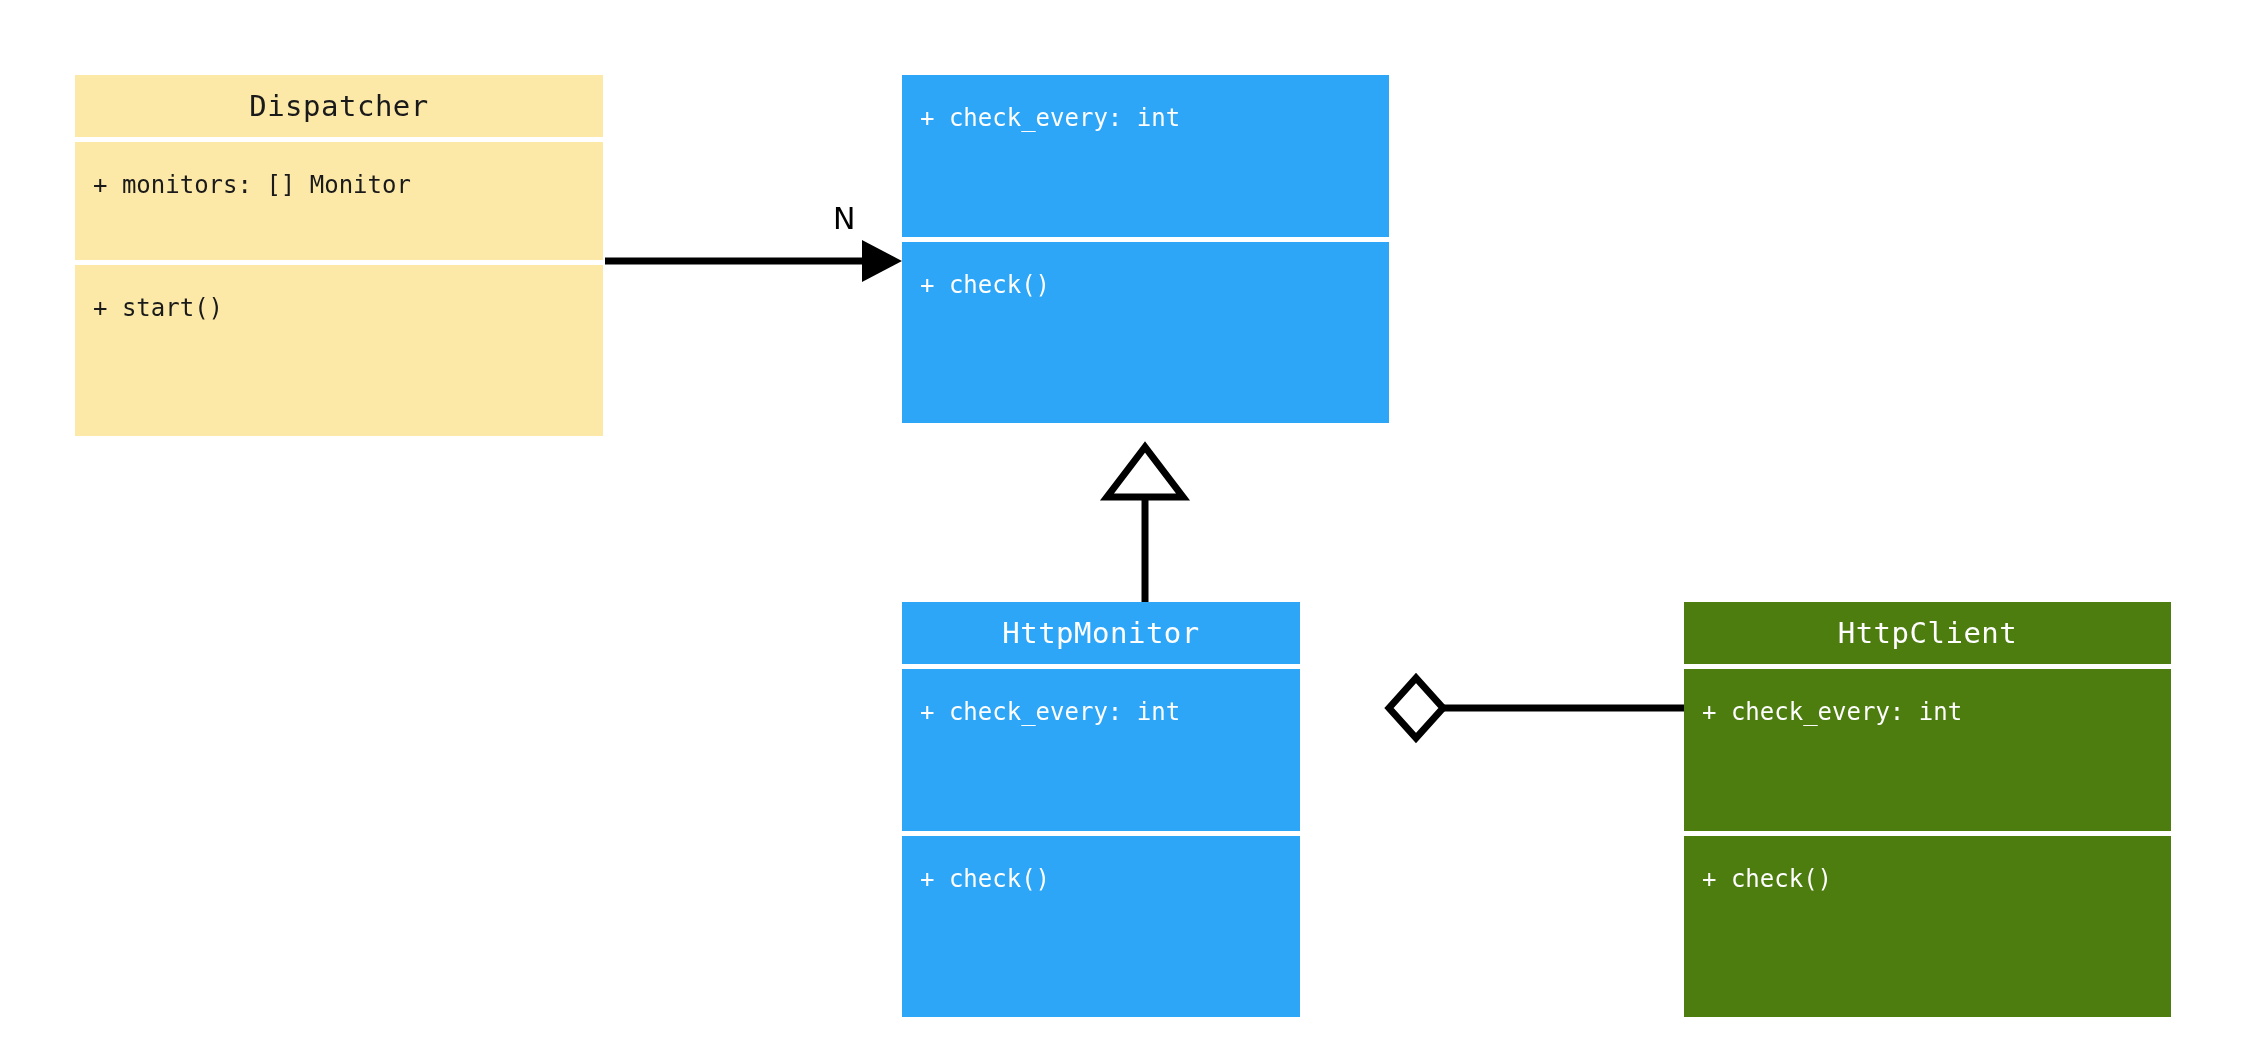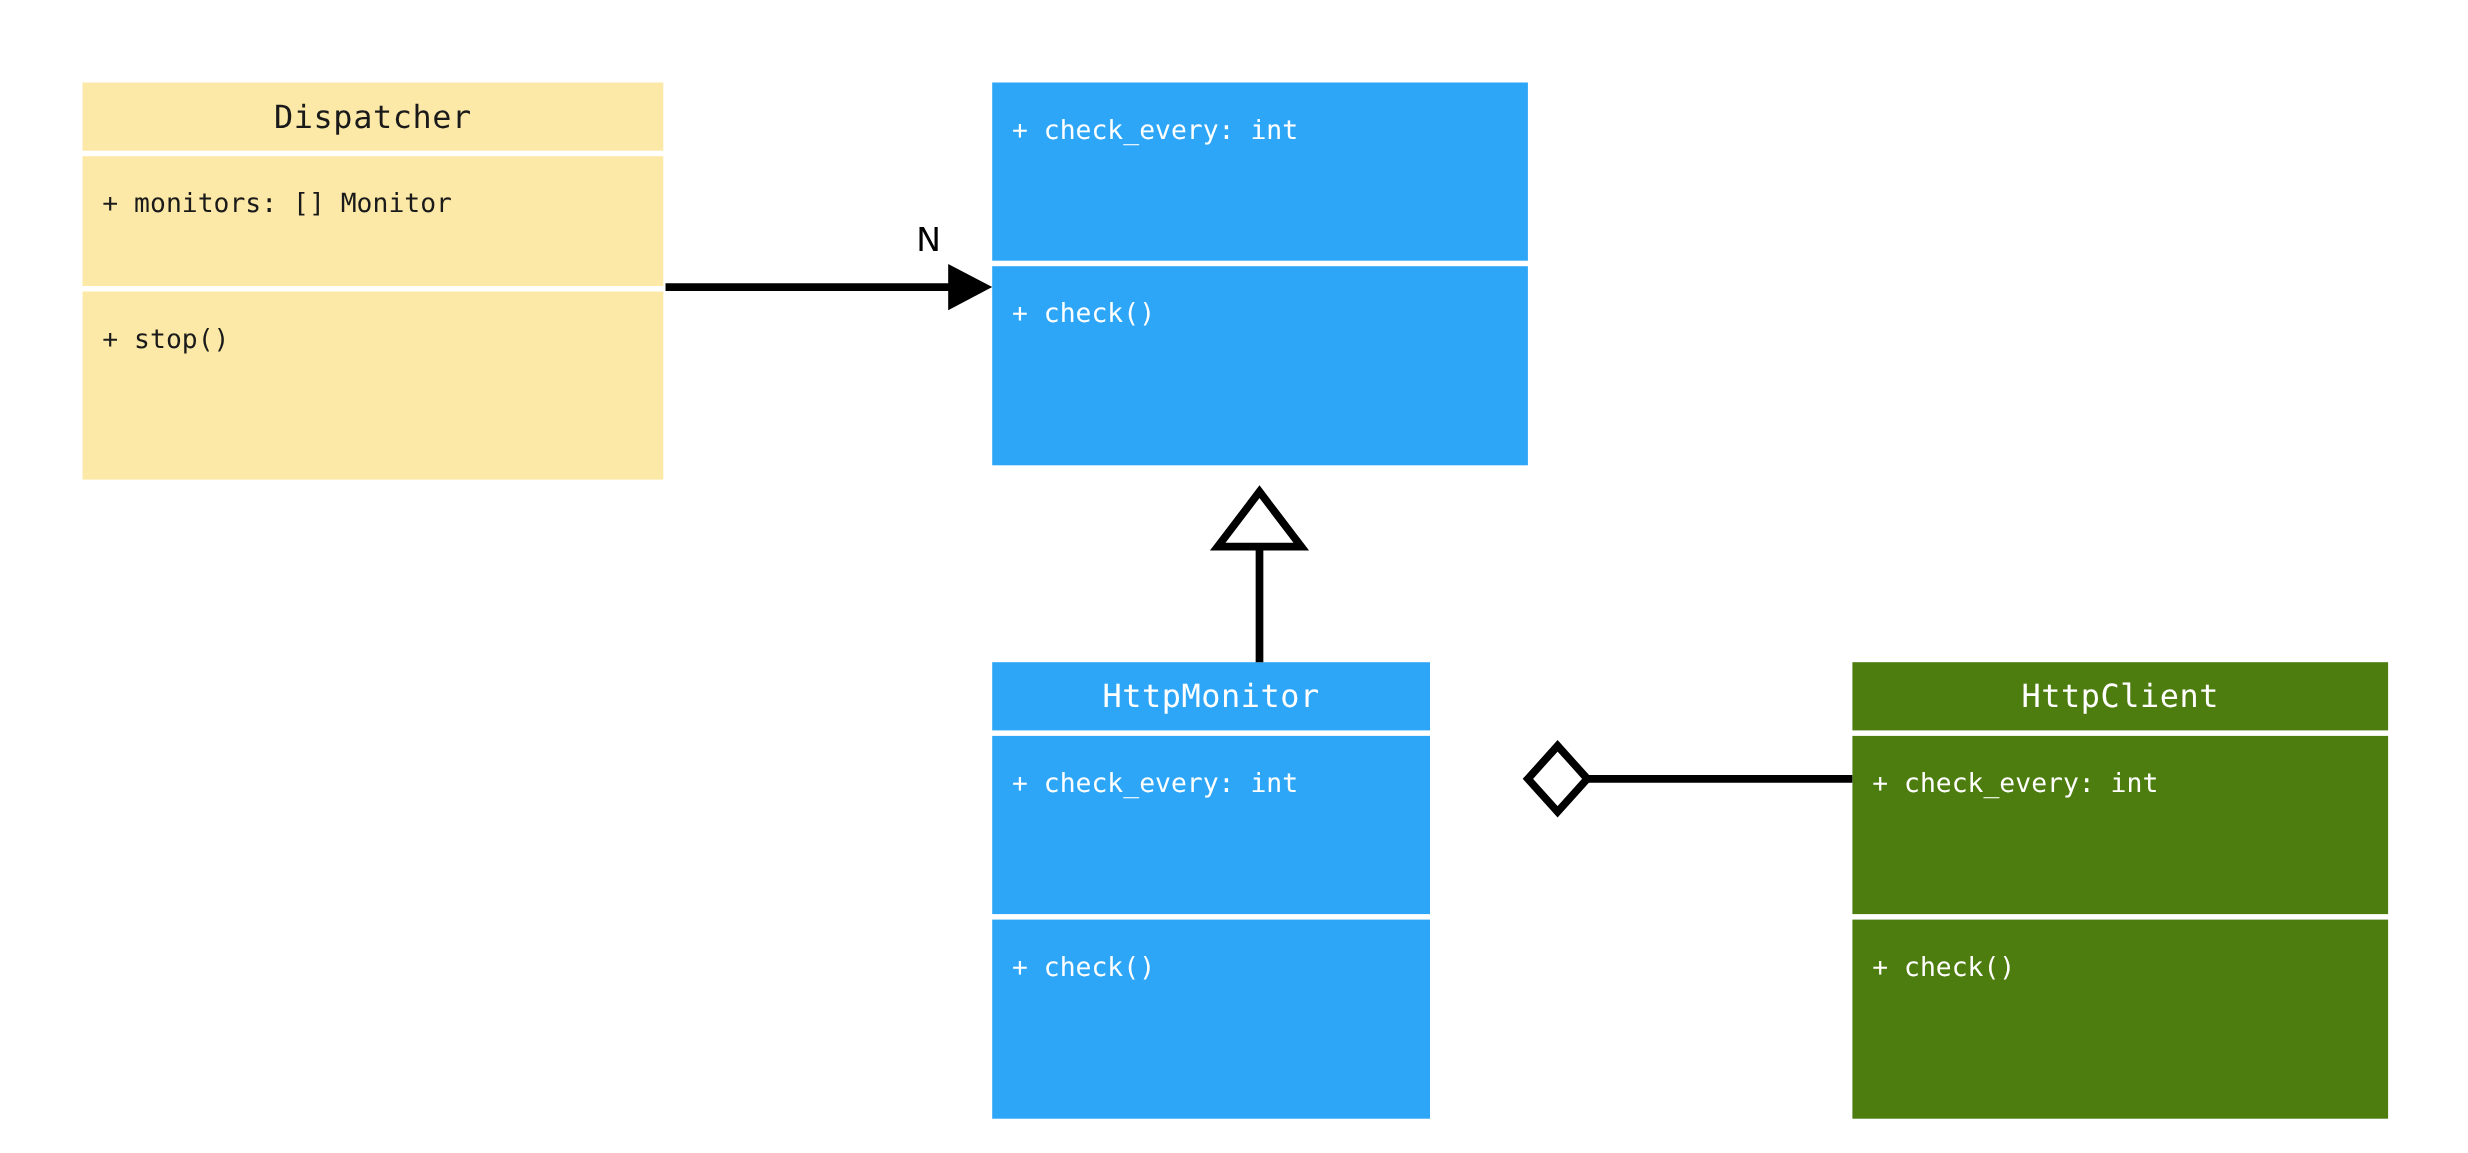--- a/index.html
+++ b/index.html
@@ -59,21 +59,21 @@
 <body>
 
 <div id="stage">
 
   <div class="uml-class pal-yellow" id="cls-dispatcher">
     <div class="cls-title">Dispatcher</div>
     <div class="cls-section attrs">
       <div class="row">+ monitors: [] Monitor</div>
     </div>
     <div class="cls-section ops">
-      <div class="row">+ stop()</div>
+      <div class="row">+ start()</div>
     </div>
   </div>
 
   <div class="uml-class pal-blue" id="cls-monitor">
     <div class="cls-section attrs">
       <div class="row">+ check_every: int</div>
     </div>
     <div class="cls-section ops">
       <div class="row">+ check()</div>
     </div>

